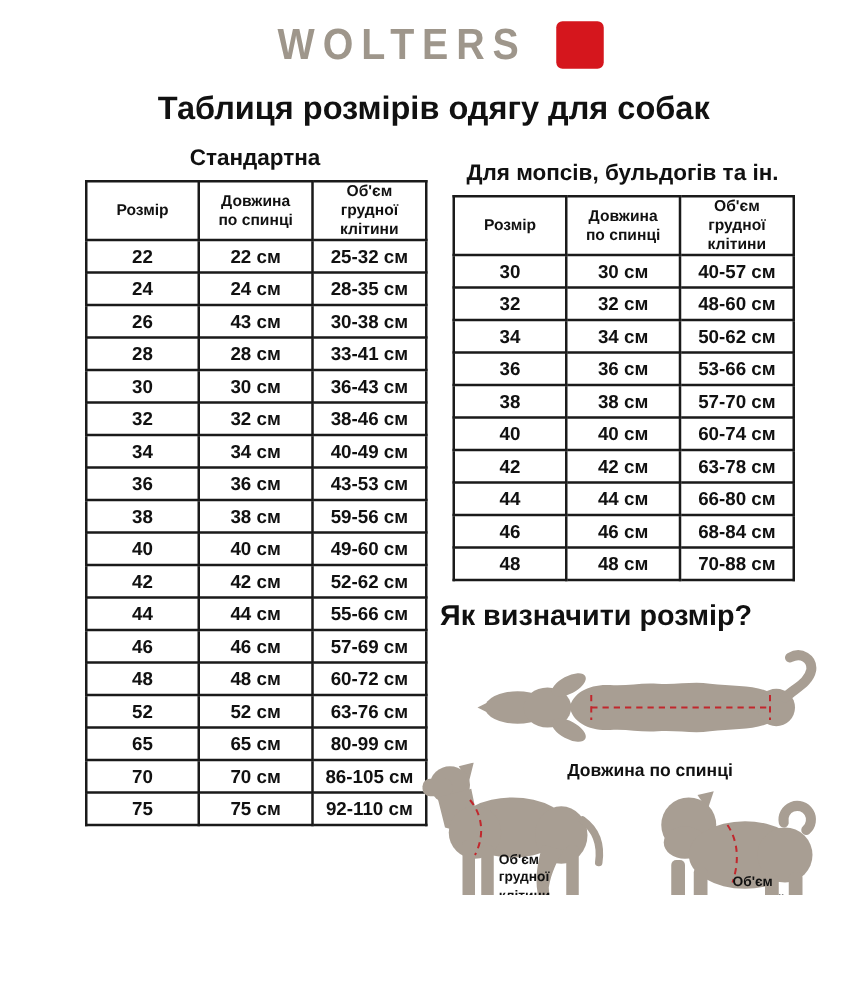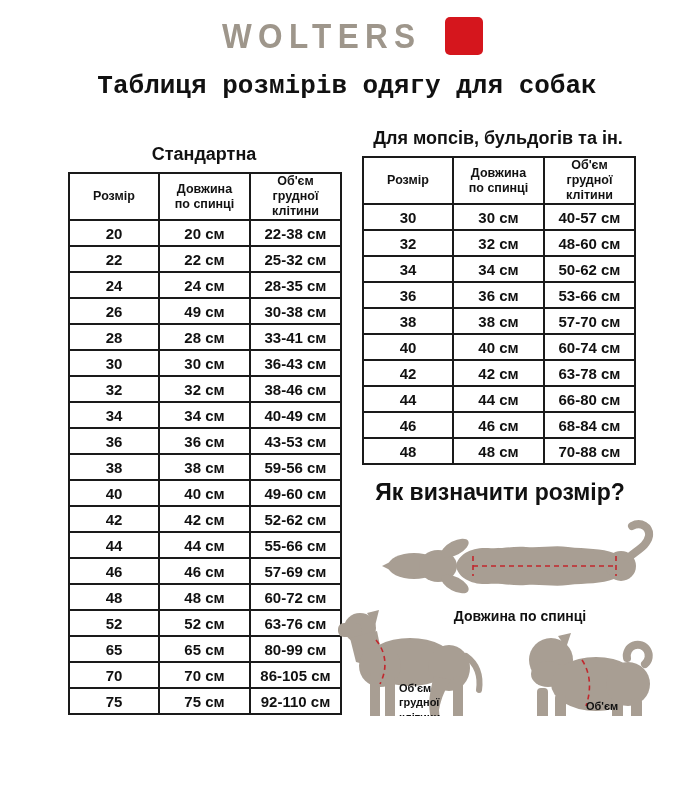--- a/index.html
+++ b/index.html
@@ -4,34 +4,34 @@
 <style>
   * { margin:0; padding:0; box-sizing:border-box; }
   html,body { background:#ffffff; }
   body { font-family:"Liberation Sans", sans-serif; color:#111; }
   .page { position:relative; width:694px; height:716px; background:#fff; overflow:hidden; margin:0 auto; }
 
   
   .logo-row { position:absolute; top:16px; left:0; width:100%; display:flex; justify-content:center; align-items:center; gap:13px; }
   .logo-text { font-size:35px; font-weight:bold; letter-spacing:7px; color:#9e968b; transform:scaleX(.9); white-space:nowrap; }
   .logo-mark { width:38px; height:38px; background:#d5161d; border-radius:5px; flex:0 0 auto; }
-  .page-title { position:absolute; top:71px; left:0; width:100%; text-align:center; font-size:26px; font-weight:bold;font-family:Liberation Mono, monospace; }
+  .page-title { position:absolute; top:71px; left:0; width:100%; text-align:center; font-size:26px; font-weight:bold; }
 
   
   .col { position:absolute; width:272px; }
-  .col-left  { left:68px;  top:144px; }
+  .col-left  { left:68px;  top:116px; }
   .col-right { left:362px; top:128px; }
   .table-title { text-align:center; font-size:18px; font-weight:bold; margin-bottom:7px; }
   table.size { width:272px; border-collapse:collapse; table-layout:fixed; }
   table.size th, table.size td { border:2px solid #1a1a1a; text-align:center; vertical-align:middle; }
   table.size th { height:44px; font-size:12.5px; line-height:1.2; font-weight:bold; padding:0 8px; }
   table.size td { height:26px; font-size:15px; font-weight:bold; padding:0; }
 
   
-  .guide-title { position:absolute; left:352px; top:479px; width:296px; text-align:center; font-size:23px; font-weight:bold; }
+  .guide-title { position:absolute; left:352px; top:479px; width:296px; font-size:23px; font-weight:bold; }
   .svg-abs { position:absolute; }
   .dog-top  { left:378px; top:520px; }
   .dog-stand{ left:330px; top:610px; }
   .dog-bull { left:524px; top:626px; }
   .back-label { position:absolute; left:380px; top:608px; width:280px; text-align:center; font-size:14px; font-weight:bold; }
   .chest-label { position:absolute; width:66px; font-size:11px; font-weight:bold; line-height:1.3; }
   .chest-label.stand { left:399px; top:681px; }
   .chest-label.bull  { left:586px; top:699px; }
 </style>
 </head>
@@ -56,37 +56,32 @@
         </colgroup>
       <thead>
         <tr>
           <th>Розмір</th>
           <th>Довжина по спинці</th>
           <th>Об'єм грудної клітини</th>
         </tr>
       </thead>
       <tbody>
           <tr>
-            <td>20</td>
-            <td>20 см</td>
-            <td>22-38 см</td>
-          </tr>
-          <tr>
             <td>22</td>
             <td>22 см</td>
             <td>25-32 см</td>
           </tr>
           <tr>
             <td>24</td>
             <td>24 см</td>
             <td>28-35 см</td>
           </tr>
           <tr>
             <td>26</td>
-            <td>49 см</td>
+            <td>43 см</td>
             <td>30-38 см</td>
           </tr>
           <tr>
             <td>28</td>
             <td>28 см</td>
             <td>33-41 см</td>
           </tr>
           <tr>
             <td>30</td>
             <td>30 см</td>

